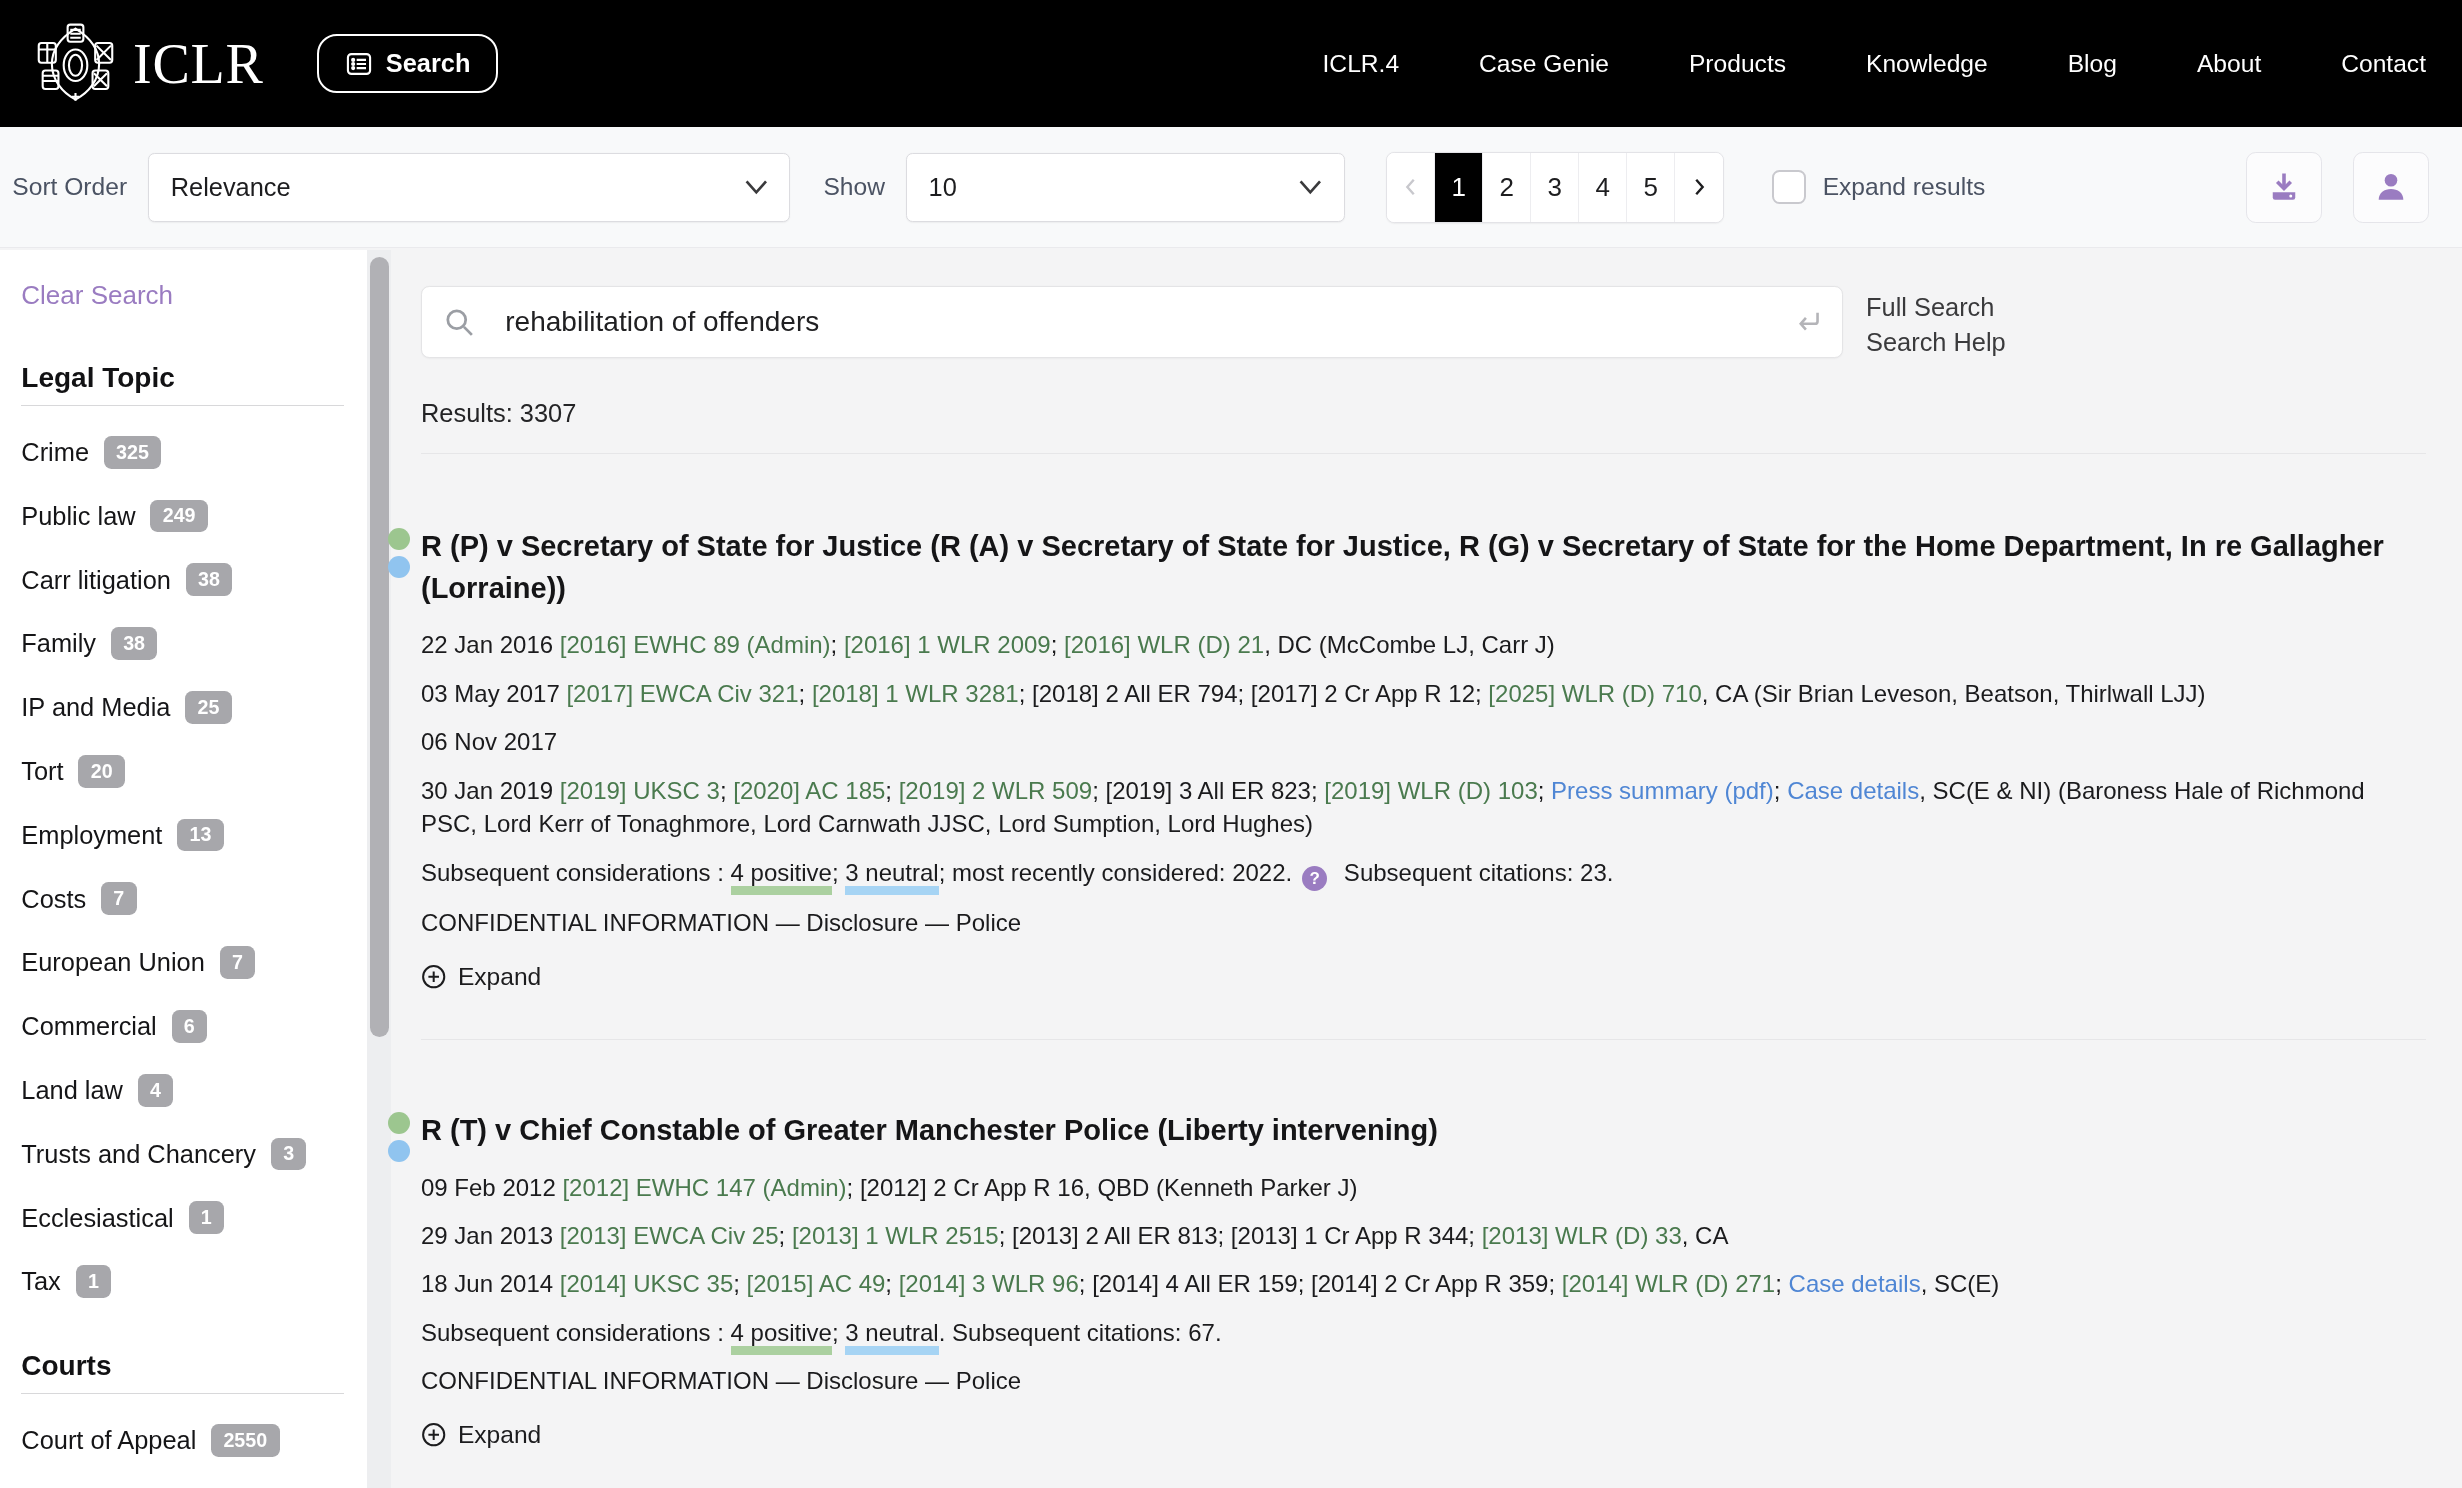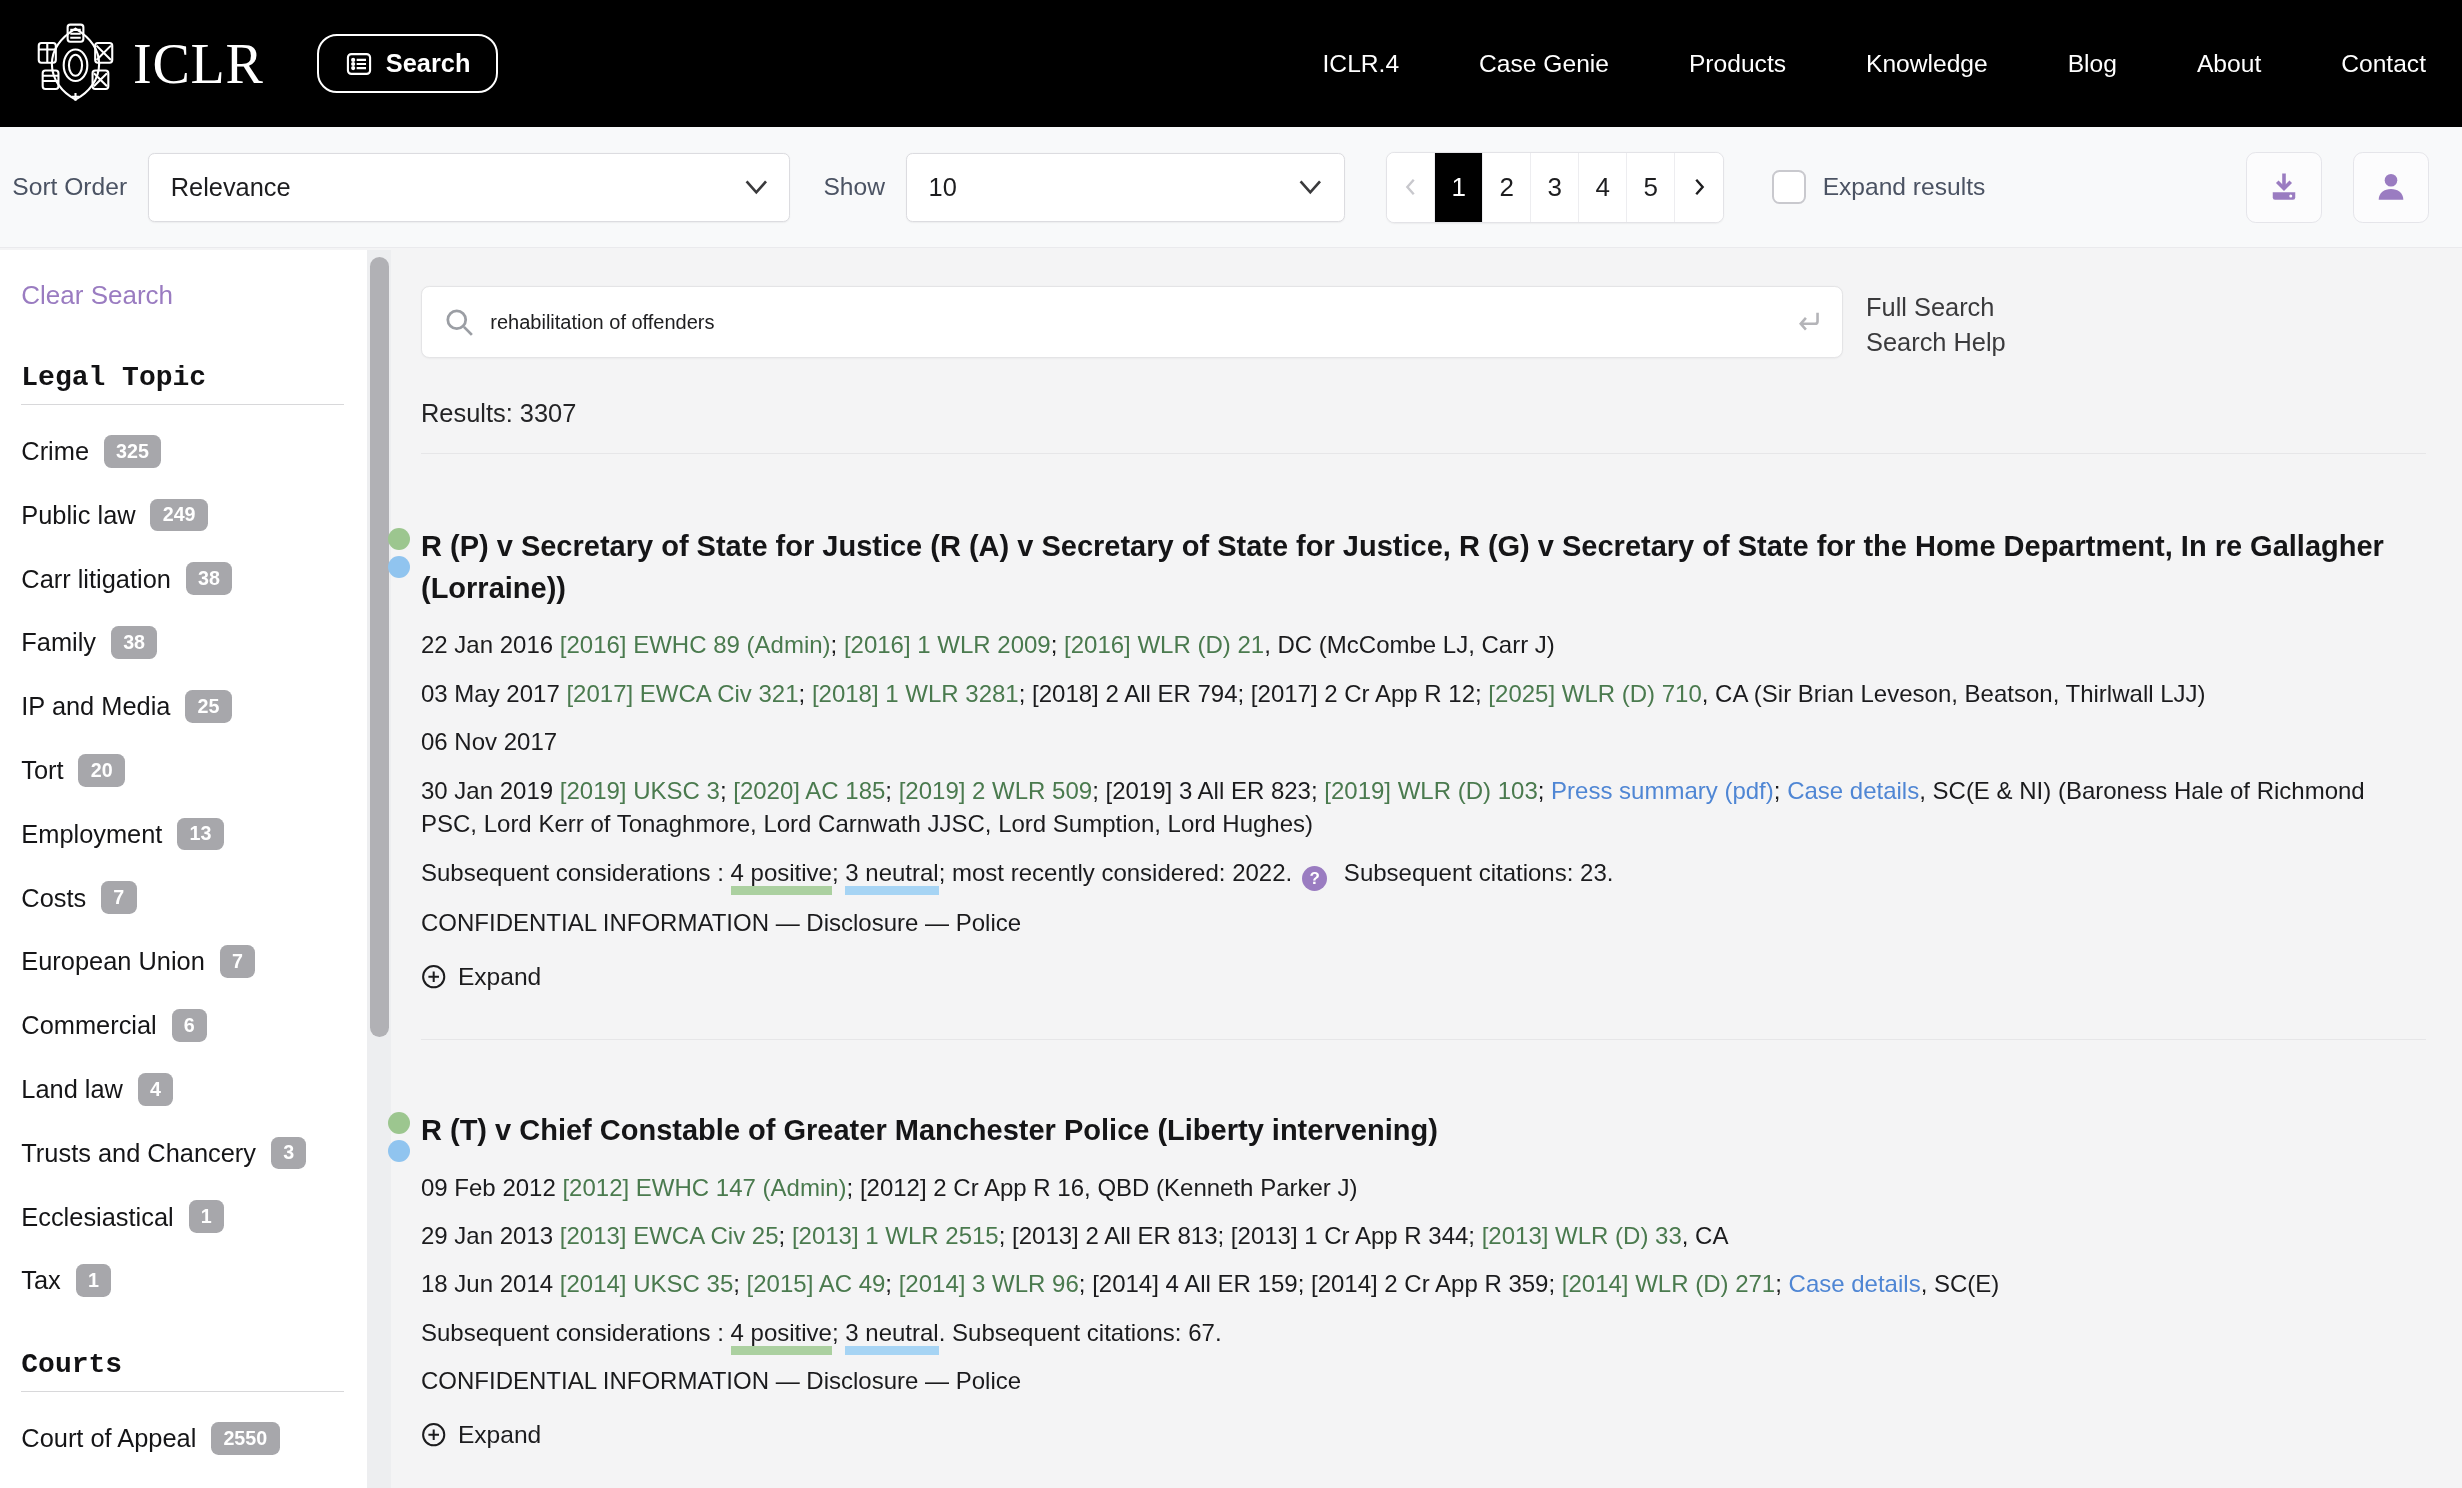--- a/index.html
+++ b/index.html
@@ -41,39 +41,39 @@
   .chk-row{display:flex;align-items:center;margin-left:48px;gap:16.4px;}
   .checkbox{width:30px;height:30px;border:2.5px solid #c9c9ce;border-radius:7.4px;background:#fff;cursor:pointer;}
   .tool-spacer{flex:1;}
   .icon-btn{width:76px;height:71px;display:flex;align-items:center;justify-content:center;
     background:#fcfcfd;border:1.6px solid #e5e5ea;border-radius:9.8px;cursor:pointer;margin-left:31px;}
   
   .sidebar{position:absolute;top:250px;left:0;width:367px;bottom:0;background:var(--sidebar-bg,#fff);
     padding:29.5px 0 0 21.3px;box-sizing:border-box;}
   .clear-link{font-size:26px;color:var(--accent-purple,#9a7cc1);cursor:pointer;display:inline-block;}
   .side-heading{font-size:28px;font-weight:700;color:#121214;margin:51px 0 0;
-    padding-bottom:11px;border-bottom:1.6px solid #d8d8da;width:323px;font-family:Liberation Mono, monospace;}
+    padding-bottom:11px;border-bottom:1.6px solid #d8d8da;width:323px;}
   .side-list{margin-top:24px;text-align:right;}
   .side-item{display:flex;align-items:center;gap:14.8px;margin:29.5px 0;cursor:pointer;width:323px;}
   .side-label{font-size:25.4px;color:#151517;line-height:1.35;}
   .badge{background:var(--badge-bg,#a7a7ab);color:#fff;font-size:19.7px;font-weight:700;
     padding:4.9px 12.3px;border-radius:7.4px;flex:none;}
   
   .scrollcol{position:absolute;top:250px;left:367px;width:24px;bottom:0;background:#edeef0;}
   .scroll-thumb{position:absolute;left:2.5px;top:6.6px;width:19px;height:780px;
     background:#b1b1b5;border-radius:9.8px;cursor:pointer;}
   
   .main{position:absolute;top:250px;left:391px;right:0;bottom:0;
     padding:36px 36px 0 30px;box-sizing:border-box;}
   .search-row{display:flex;align-items:flex-start;}
   .search-box{display:flex;align-items:center;width:1422px;height:72px;background:#fff;
     border:1.6px solid #e4e4e6;border-radius:8.2px;box-sizing:border-box;padding:0 18px 0 21.3px;
     box-shadow:0 0.8px 1.6px rgba(0,0,0,.04);}
-  .search-input{flex:1;border:none;outline:none;font-size:20px;color:#202022;
-    font-family:inherit;background:transparent;margin-left:12px;}
+  .search-input{flex:1;border:none;outline:none;font-size:28px;color:#202022;
+    font-family:inherit;background:transparent;margin-left:27px;}
   .search-links{margin-left:23px;padding-top:6.6px;display:flex;flex-direction:column;gap:6.6px;}
   .search-link{font-size:25.4px;color:#3a3a3c;cursor:pointer;}
   .results-label{font-size:25.4px;color:#242426;margin-top:41px;}
   .results-divider{border:none;border-top:1.6px solid #e6e6e8;margin:24.6px 0 0;}
   .results-list{margin-top:71px;}
   
   .result{position:relative;}
   .dots{position:absolute;left:-33px;top:3.3px;display:flex;flex-direction:column;gap:5.7px;}
   .dot{width:22px;height:22px;border-radius:50%;}
   .dot-g{background:var(--dot-green,#9cc68f);}

